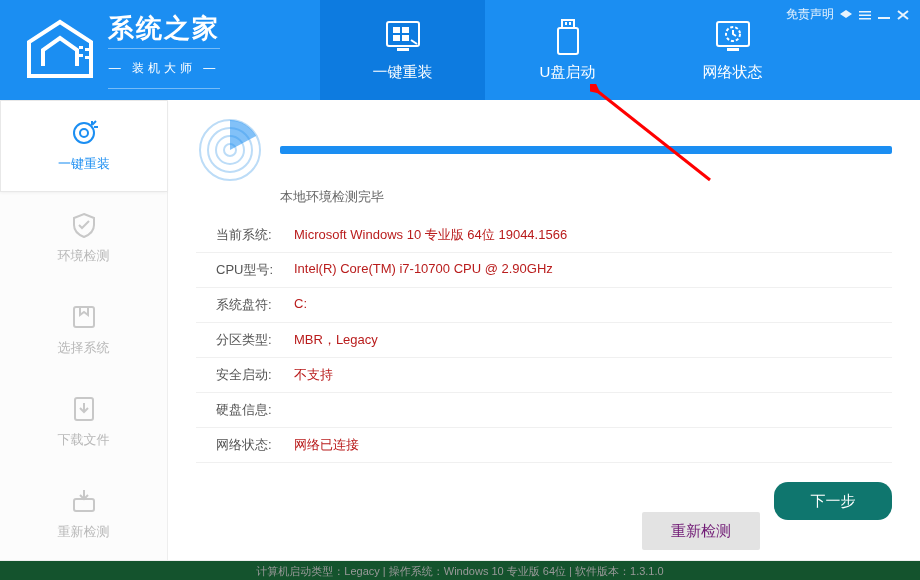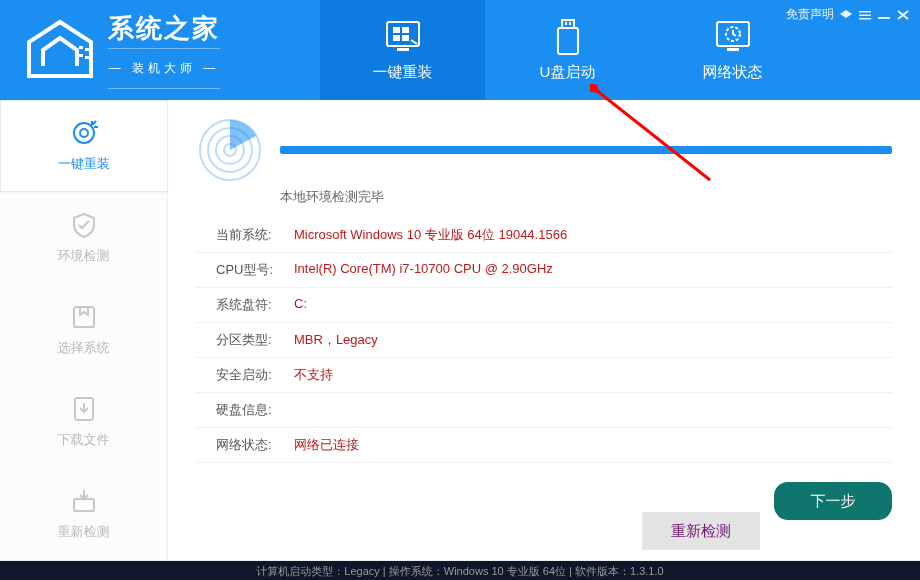--- a/index.html
+++ b/index.html
@@ -111,21 +111,21 @@
   display: flex; align-items: center; justify-content: center;
   font-size: 15px;
   cursor: pointer;
   border-radius: 2px;
 }
 .btn-secondary { background: #e3e3e3; color: #701a75; margin-top: 30px; }
 .btn-primary { background: #0f766e; color: #fff; border-radius: 14px; }
 
 .footer {
   height: 20px;
-  background: #0f172a;
+  background: #14532d;
   border-top: 1px solid #eee;
   text-align: center;
   font-size: 11px;
   color: #999;
   line-height: 20px;
 }
 
 .arrow {
   position: absolute;
   left: 590px;

